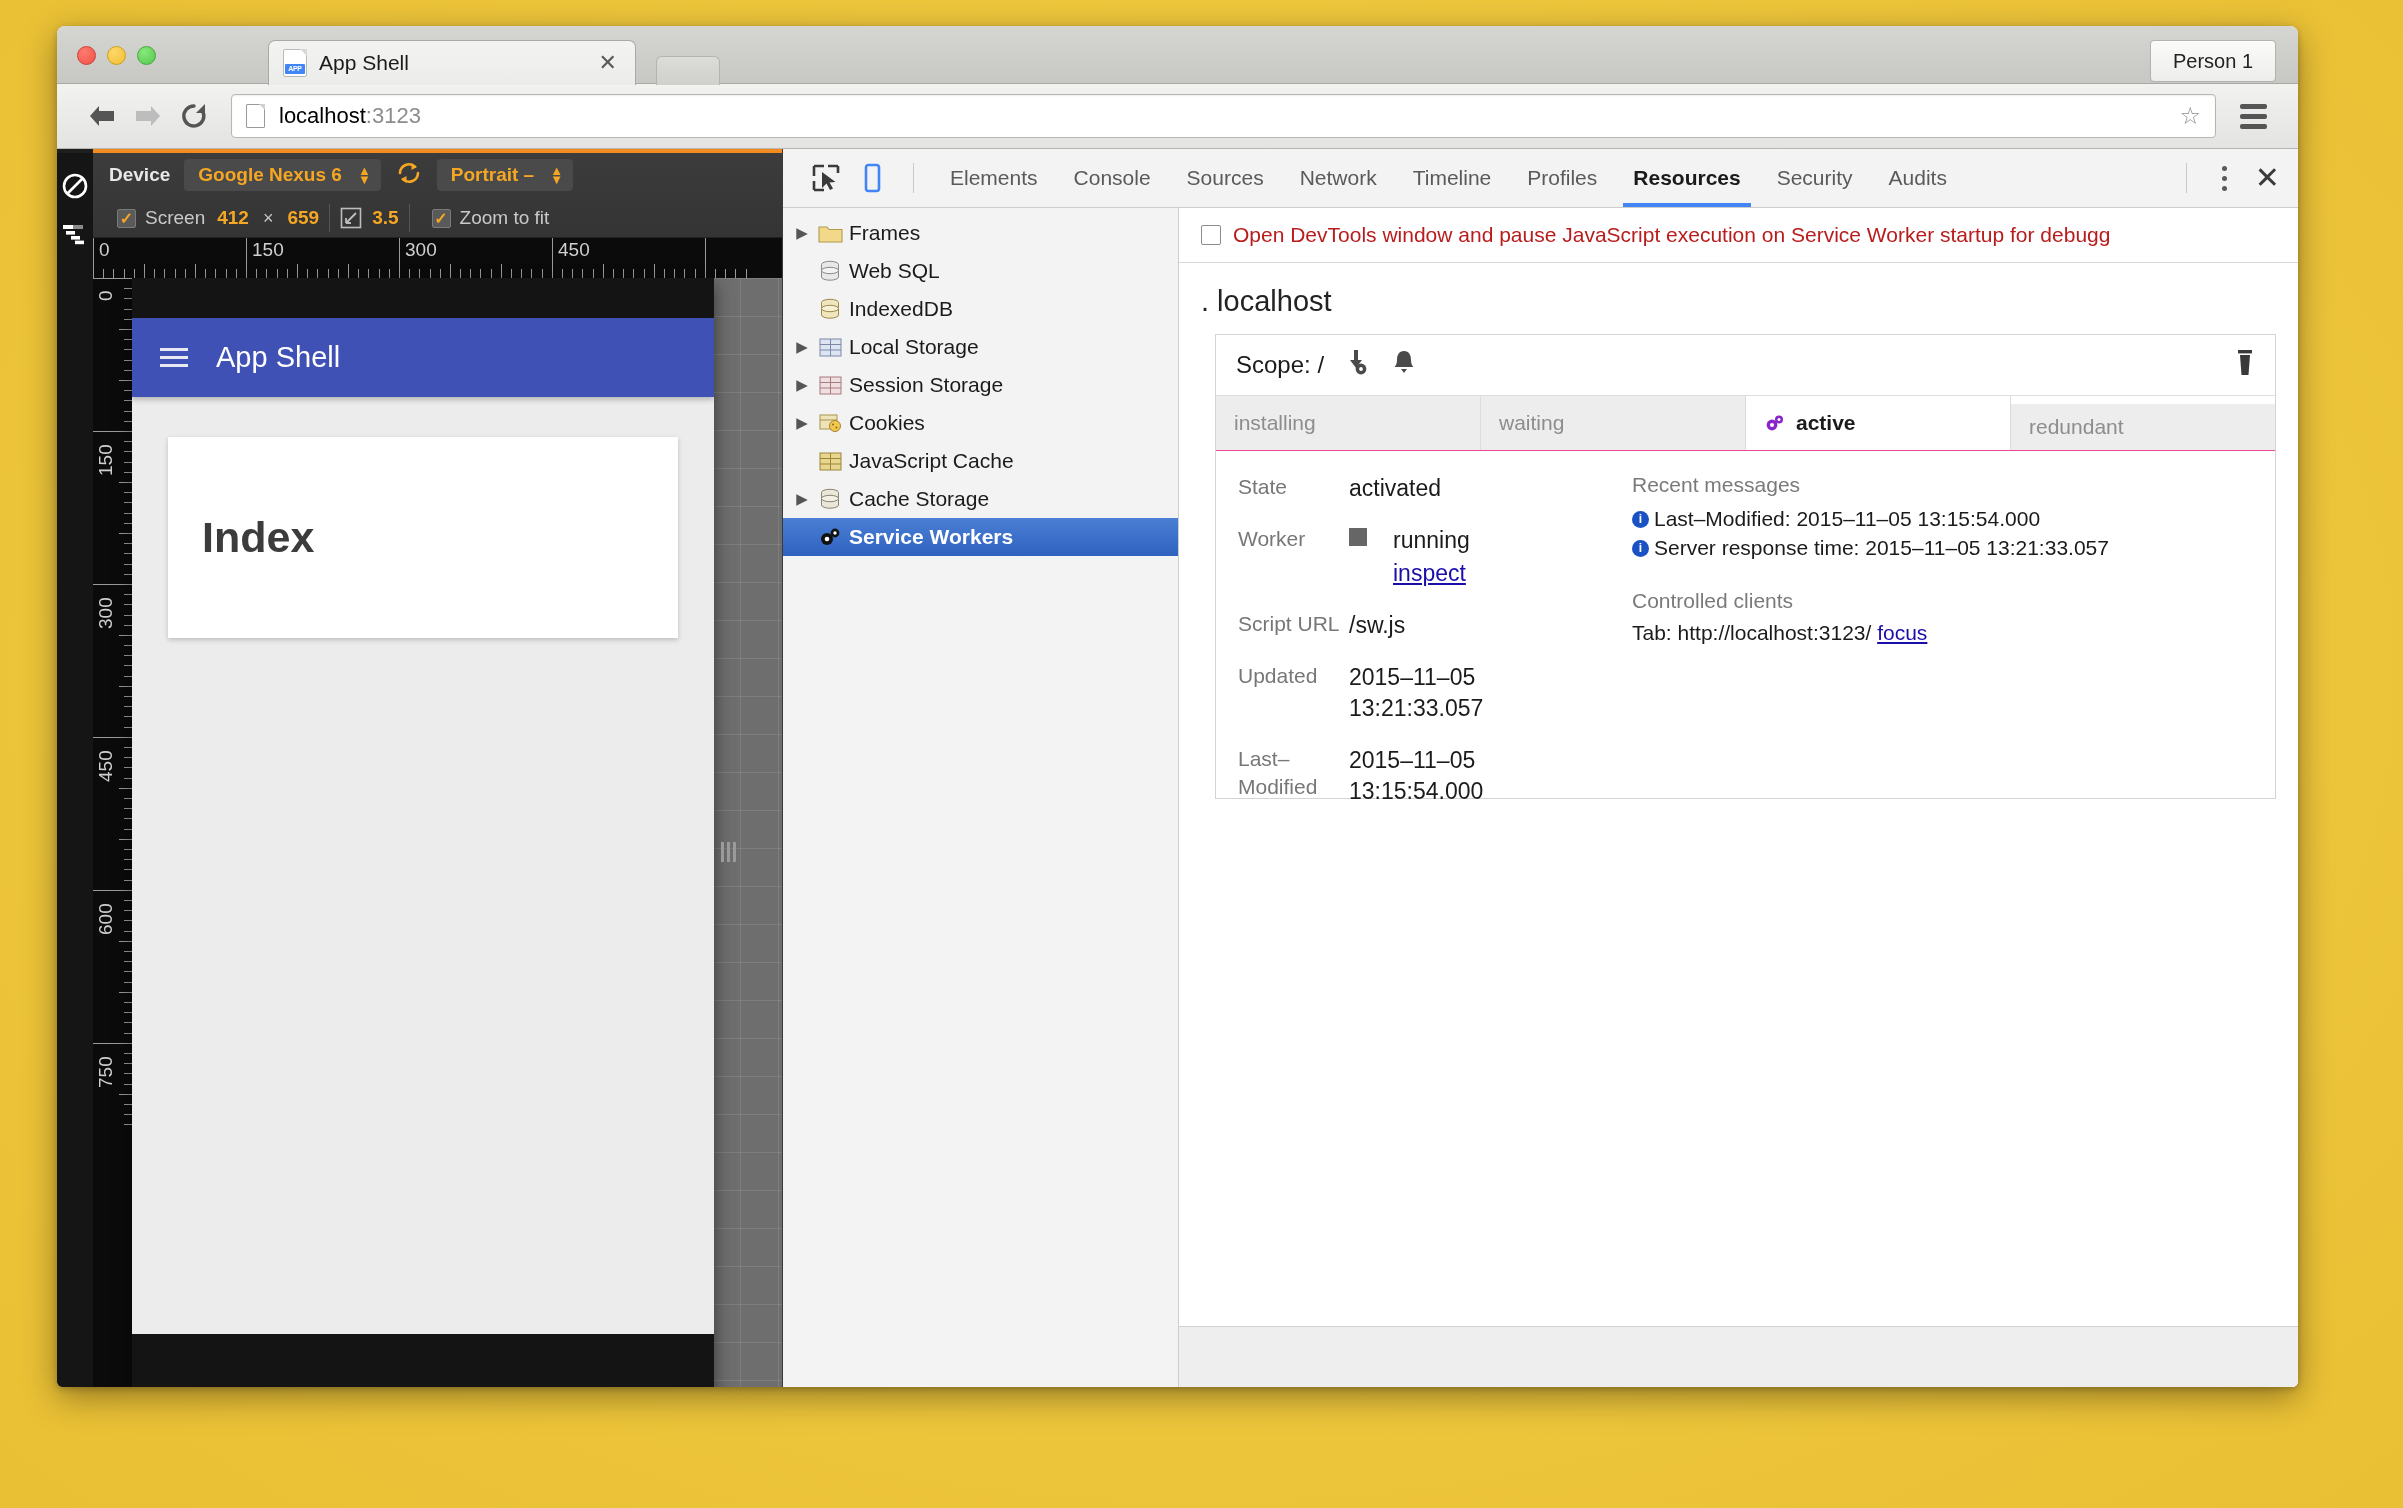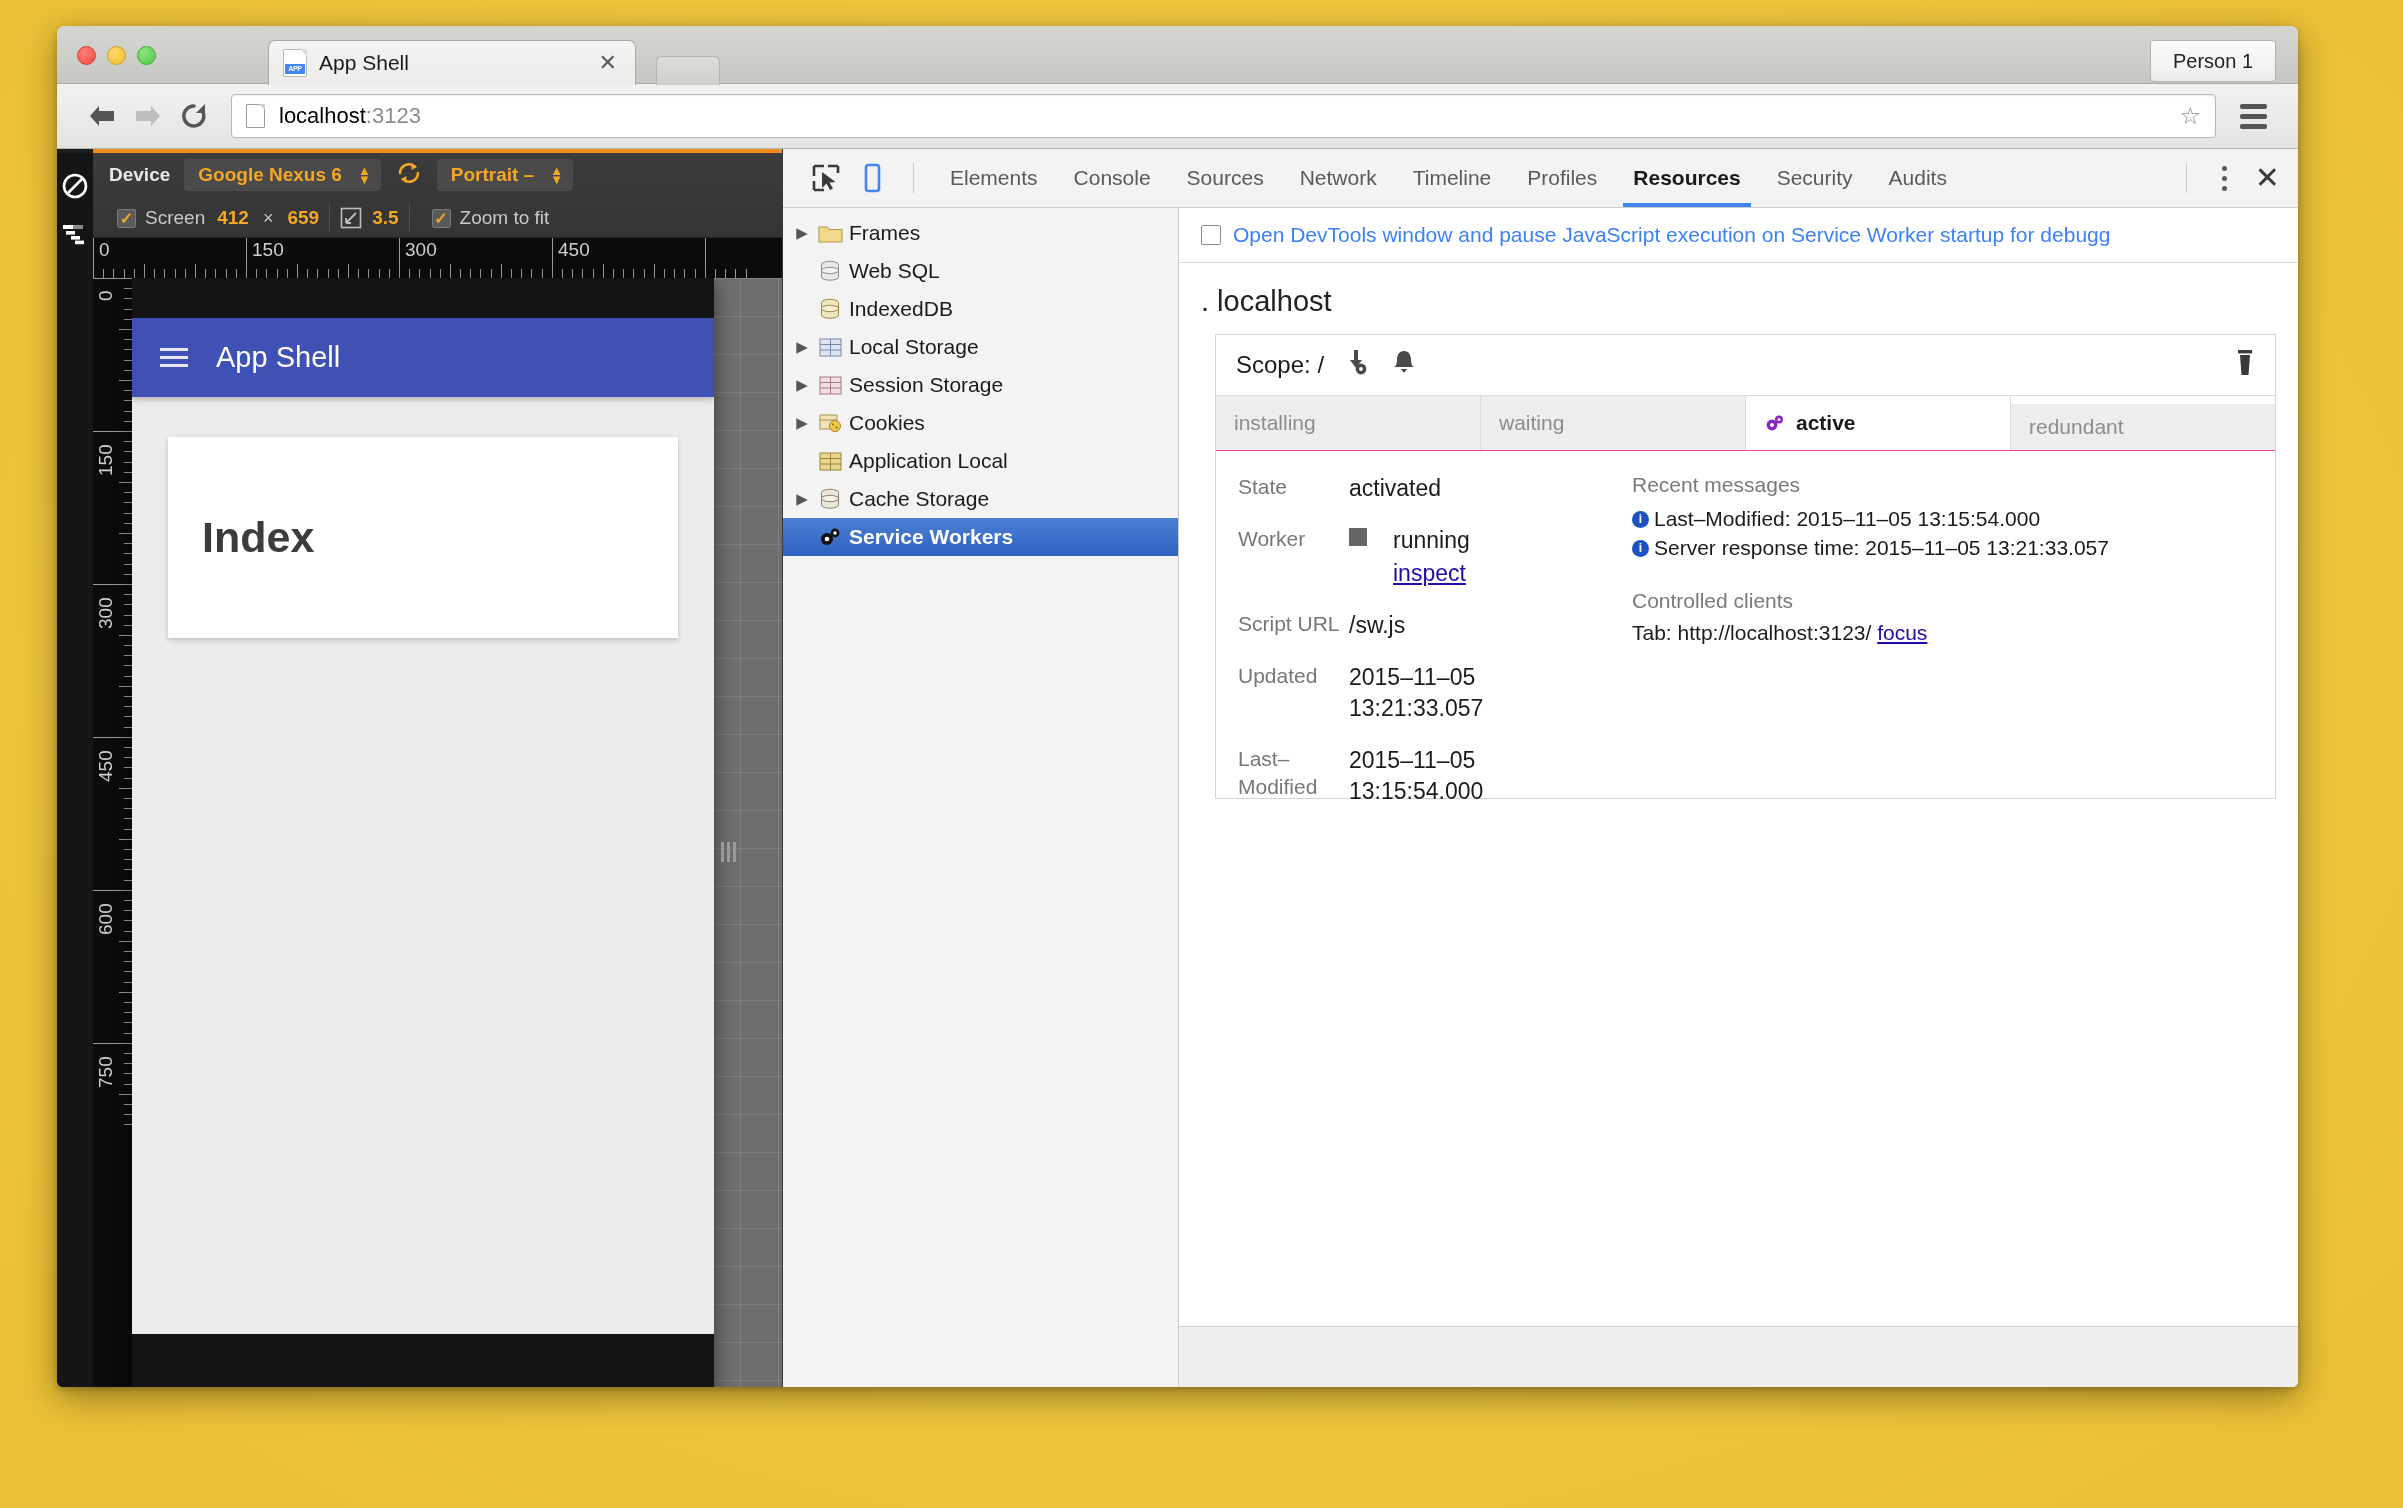--- a/index.html
+++ b/index.html
@@ -246,21 +246,21 @@
 
   
   #sw-panel { flex:1; background:#fff; display:flex; flex-direction:column; min-width:0; overflow:hidden; }
   #sw-optionbar {
     height:55px; display:flex; align-items:center; gap:12px;
     padding-left:22px; border-bottom:1px solid #d8d8d8; background:#fff;
   }
   #sw-optionbar .chk {
     width:20px; height:20px; border:1px solid #8c8c8c; border-radius:2px; background:#fff; flex:0 0 20px;
   }
-  #sw-optionbar .lbl { font-size:21px; color:#3b82f6; white-space:nowrap; }
+  #sw-optionbar .lbl { font-size:21px; color:#b91c1c; white-space:nowrap; }
   #sw-origin {
     font-size:29px; color:#222; padding: 22px 0 10px 22px; white-space:nowrap;
   }
   #sw-card {
     margin: 6px 22px 0 36px; border:1px solid #d4d4d4; background:#fff;
     max-height: 465px;
   }
   #sw-scope {
     height:61px; border-bottom:1px solid #ddd; display:flex; align-items:center;
     padding: 0 18px 0 20px; gap:18px;
@@ -729,21 +729,21 @@
           <div class="tree-row">
             <span class="tri hidden">▶</span>
             <span class="tree-icon">
               <svg width="23" height="21" viewBox="0 0 23 21">
                 <rect x="1" y="2" width="21" height="17" fill="#e8d68e" stroke="#9a8538"></rect>
                 <line x1="1" y1="7.5" x2="22" y2="7.5" stroke="#9a8538"></line>
                 <line x1="1" y1="13" x2="22" y2="13" stroke="#9a8538"></line>
                 <line x1="11.5" y1="2" x2="11.5" y2="19" stroke="#9a8538"></line>
               </svg>
             </span>
-            <span>Application Local</span>
+            <span>JavaScript Cache</span>
           </div>
 
           <div class="tree-row">
             <span class="tri">▶</span>
             <span class="tree-icon">
               <svg width="22" height="22" viewBox="0 0 22 22">
                 <ellipse cx="11" cy="4.5" rx="8.5" ry="3.2" fill="#eae6d8" stroke="#8a8474"></ellipse>
                 <path d="M2.5 4.5 L2.5 17 A8.5 3.2 0 0 0 19.5 17 L19.5 4.5" fill="#eae6d8" stroke="#8a8474"></path>
                 <ellipse cx="11" cy="10.5" rx="8.5" ry="3.2" fill="#f3f0e6" stroke="#8a8474"></ellipse>
               </svg>

